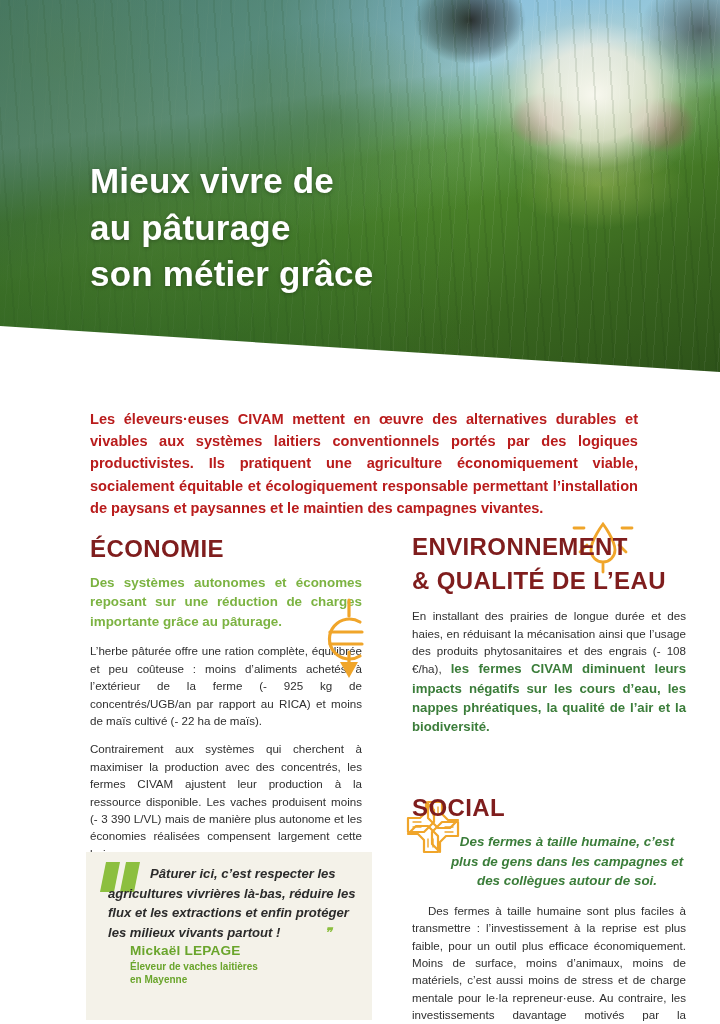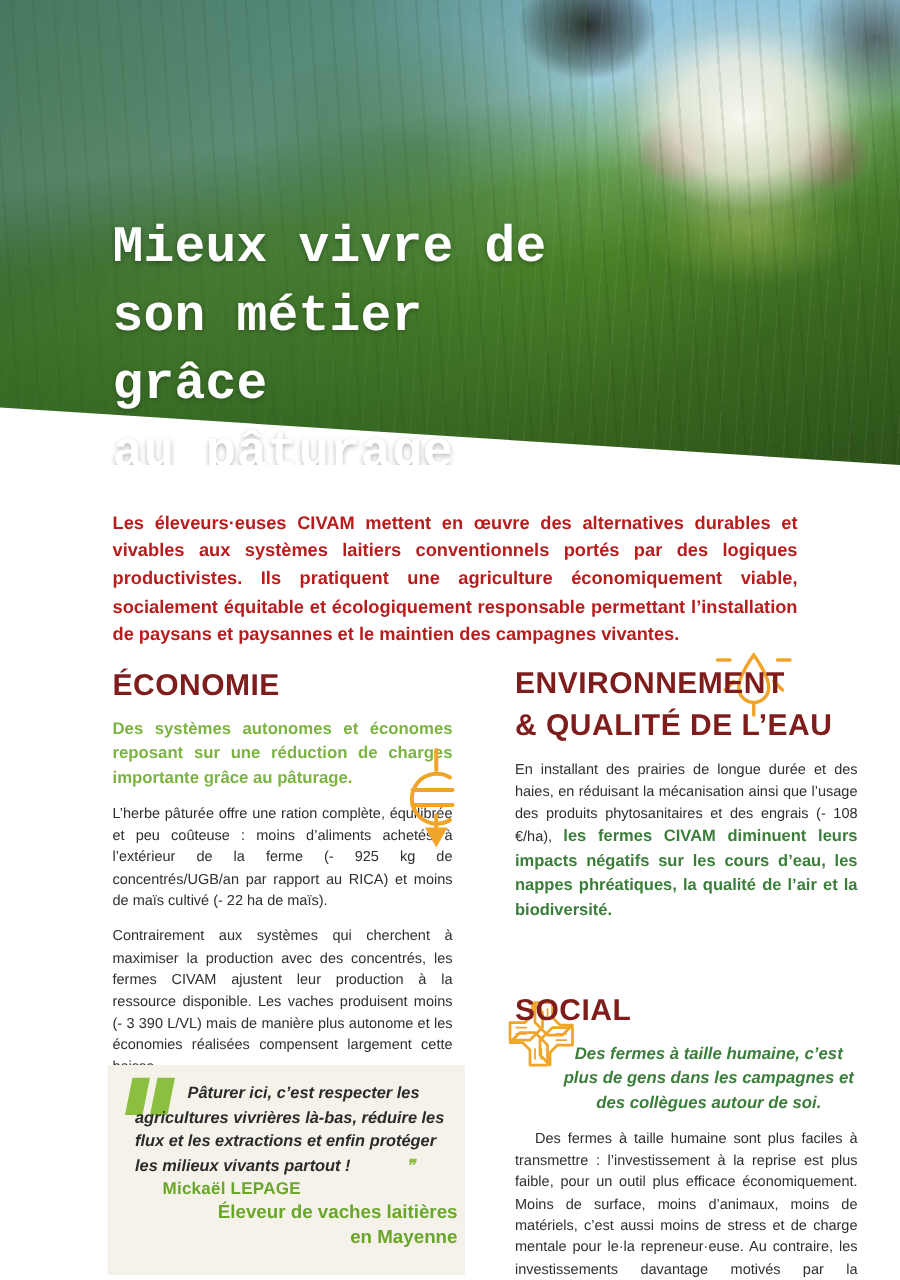--- a/index.html
+++ b/index.html
@@ -77,29 +77,28 @@
   .hero-wedge {
     position: absolute;
     left: 0; bottom: 0;
     width: 720px;
     height: 80px;
   }
 
   .hero-title {
     position: absolute;
     left: 90px;
-    top: 172px;
+    top: 158px;
     width: 380px;
     color: #ffffff;
-    font-size: 41px;
+    font-size: 35px;
     line-height: 1.33;
     font-weight: 700;
     letter-spacing: 0.2px;
     text-shadow: 0 1px 4px rgba(0,0,0,0.30);
-    font-family: Liberation Mono, monospace;
   }
   .hero-title span { display: block; }
 
   
   .intro {
     position: absolute;
     left: 90px;
     top: 408px;
     width: 548px;
     color: #b91c1c;
@@ -238,43 +237,42 @@
   }
   .q-name {
     color: #6aa52c;
     font-size: 13.6px;
     font-weight: 700;
     letter-spacing: 0.2px;
     line-height: 1.30;
   }
   .q-role {
     color: #6aa52c;
-    font-size: 15px;
+    font-size: 10px;
     font-weight: 700;
     line-height: 1.34;
-    text-align: right;
   }
 </style>
 </head>
 <body>
 
 <div class="page">
 
   <div class="hero">
     <div class="hero-photo"></div>
     <div class="hero-wash"></div>
 
     <svg class="hero-wedge" viewBox="0 0 720 80" preserveAspectRatio="none">
       <polygon points="0,34 720,80 720,80 0,80" fill="#ffffff"></polygon>
     </svg>
 
     <h1 class="hero-title">
       <span>Mieux vivre de</span>
+      <span>au pâturage</span>
       <span>son métier grâce</span>
-      <span>au pâturage</span>
     </h1>
   </div>
 
   <p class="intro">Les éleveurs·euses CIVAM mettent en œuvre des alternatives durables et vivables aux systèmes laitiers conventionnels portés par des logiques productivistes. Ils pratiquent une agriculture économiquement viable, socialement équitable et écologiquement responsable permettant l’installation de paysans et paysannes et le maintien des campagnes vivantes.</p>
 
   <svg class="icon-euro" viewBox="0 0 74 84">
     <g fill="none" stroke="#f0a52a" stroke-width="3.2" stroke-linecap="round">
       <path d="M48 26 A20 20 0 1 0 48 60"></path>
       <line x1="18" y1="36" x2="50" y2="36"></line>
       <line x1="18" y1="48" x2="50" y2="48"></line>

